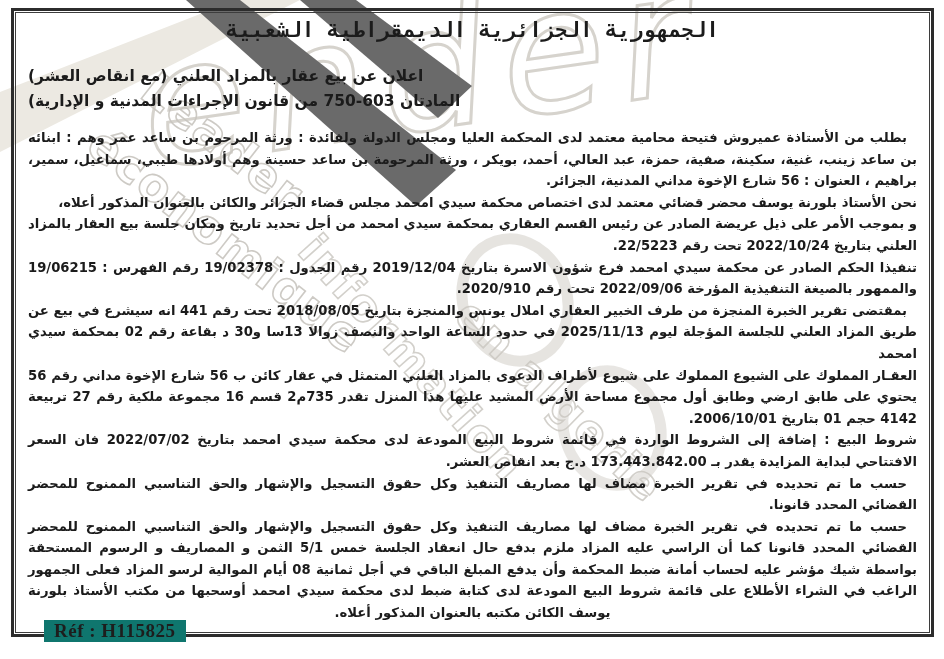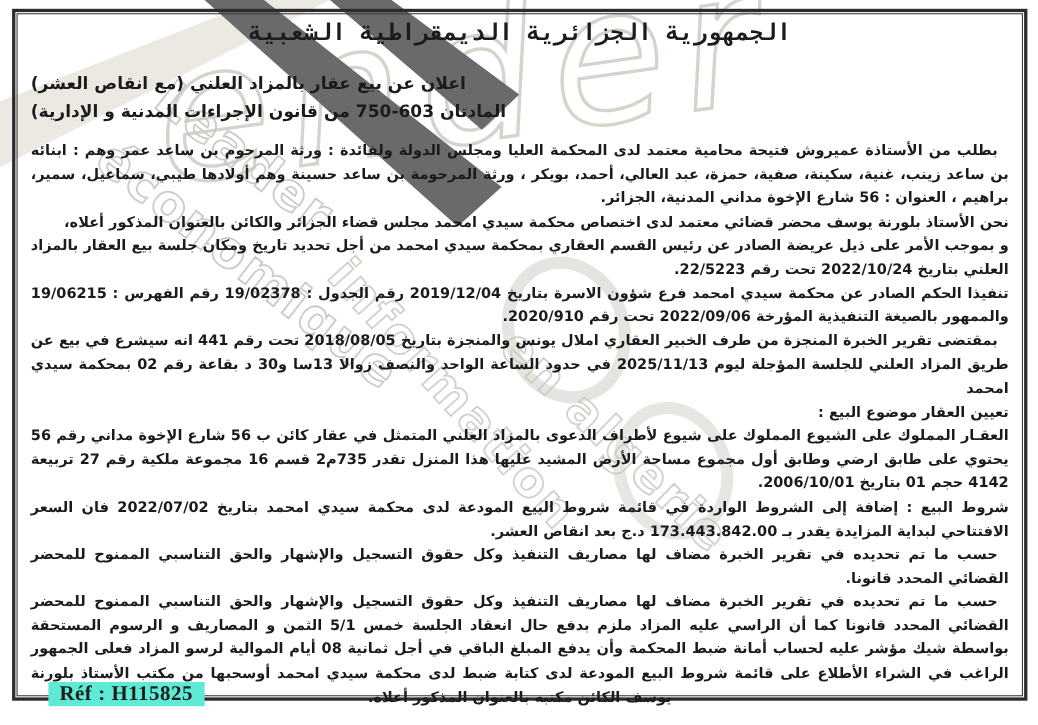--- a/index.html
+++ b/index.html
@@ -37,21 +37,21 @@
   .body{
     margin-top:13px;font-size:13.2px;line-height:21.6px;
     text-align:justify;
   }
   .body p{margin:0;font-weight:bold;}
   .indent{text-indent:10px;}
   .bold{font-weight:bold;}
   .center-last{text-align-last:center;}
   .ref{
     position:absolute;left:44px;top:620px;z-index:2;
-    background:#5eead4;padding:0 10px;
+    background:#0f766e;padding:0 10px;
     font-family:"Liberation Serif",serif;font-weight:bold;
     font-size:19px;color:#1d1d1d;letter-spacing:.5px;white-space:nowrap;
   }
 </style>
 </head>
 <body>
 
 <div class="page">
 
   <svg class="watermark" width="944" height="659" viewBox="0 0 944 659" aria-hidden="true">
@@ -78,21 +78,20 @@
           <div>اعلان عن بيع عقار بالمزاد العلني (مع انقاص العشر)</div>
           <div>المادتان 603-750 من قانون الإجراءات المدنية و الإدارية)</div>
         </div>
 
         <div class="body">
           <p class="indent">بطلب من الأستاذة عميروش فتيحة محامية معتمد لدى المحكمة العليا ومجلس الدولة ولفائدة : ورثة المرحوم بن ساعد عمر وهم : ابنائه بن ساعد زينب، غنية، سكينة، صفية، حمزة، عبد العالي، أحمد، بويكر ، ورثة المرحومة بن ساعد حسينة وهم أولادها طيبي، سماعيل، سمير، براهيم ، العنوان : 56 شارع الإخوة مداني المدنية، الجزائر.</p>
           <p>نحن الأستاذ بلورنة يوسف محضر قضائي معتمد لدى اختصاص محكمة سيدي امحمد مجلس قضاء الجزائر والكائن بالعنوان المذكور أعلاه،</p>
           <p>و بموجب الأمر على ذيل عريضة الصادر عن رئيس القسم العقاري بمحكمة سيدي امحمد من أجل تحديد تاريخ ومكان جلسة بيع العقار بالمزاد العلني بتاريخ 2022/10/24 تحت رقم 22/5223.</p>
           <p>تنفيذا الحكم الصادر عن محكمة سيدي امحمد فرع شؤون الاسرة بتاريخ 2019/12/04 رقم الجدول : 19/02378 رقم الفهرس : 19/06215 والممهور بالصيغة التنفيذية المؤرخة 2022/09/06 تحت رقم 2020/910.</p>
           <p class="indent">بمقتضى تقرير الخبرة المنجزة من طرف الخبير العقاري املال يونس والمنجزة بتاريخ 2018/08/05 تحت رقم 441 انه سيشرع في بيع عن طريق المزاد العلني للجلسة المؤجلة ليوم 2025/11/13 في حدود الساعة الواحد والنصف زوالا 13سا و30 د بقاعة رقم 02 بمحكمة سيدي امحمد</p>
-          <p class="bold">تعيين العقار موضوع البيع :</p>
           <p>العقـار المملوك على الشيوع المملوك على شيوع لأطراف الدعوى بالمزاد العلني المتمثل في عقار كائن ب 56 شارع الإخوة مداني رقم 56 يحتوي على طابق ارضي وطابق أول مجموع مساحة الأرض المشيد عليها هذا المنزل تقدر 735م2 قسم 16 مجموعة ملكية رقم 27 تربيعة 4142 حجم 01 بتاريخ 2006/10/01.</p>
           <p>شروط البيع : إضافة إلى الشروط الواردة في قائمة شروط البيع المودعة لدى محكمة سيدي امحمد بتاريخ 2022/07/02 فان السعر الافتتاحي لبداية المزايدة يقدر بـ 173.443.842.00 د.ج بعد انقاص العشر.</p>
           <p class="indent">حسب ما تم تحديده في تقرير الخبرة مضاف لها مصاريف التنفيذ وكل حقوق التسجيل والإشهار والحق التناسبي الممنوح للمحضر القضائي المحدد قانونا.</p>
           <p class="indent center-last">حسب ما تم تحديده في تقرير الخبرة مضاف لها مصاريف التنفيذ وكل حقوق التسجيل والإشهار والحق التناسبي الممنوح للمحضر القضائي المحدد قانونا كما أن الراسي عليه المزاد ملزم بدفع حال انعقاد الجلسة خمس 5/1 الثمن و المصاريف و الرسوم المستحقة بواسطة شيك مؤشر عليه لحساب أمانة ضبط المحكمة وأن يدفع المبلغ الباقي في أجل ثمانية 08 أيام الموالية لرسو المزاد فعلى الجمهور الراغب في الشراء الأطلاع على قائمة شروط البيع المودعة لدى كتابة ضبط لدى محكمة سيدي امحمد أوسحبها من مكتب الأستاذ بلورنة يوسف الكائن مكتبه بالعنوان المذكور أعلاه.</p>
         </div>
 
       </div>
     </div>
   </div>
 

